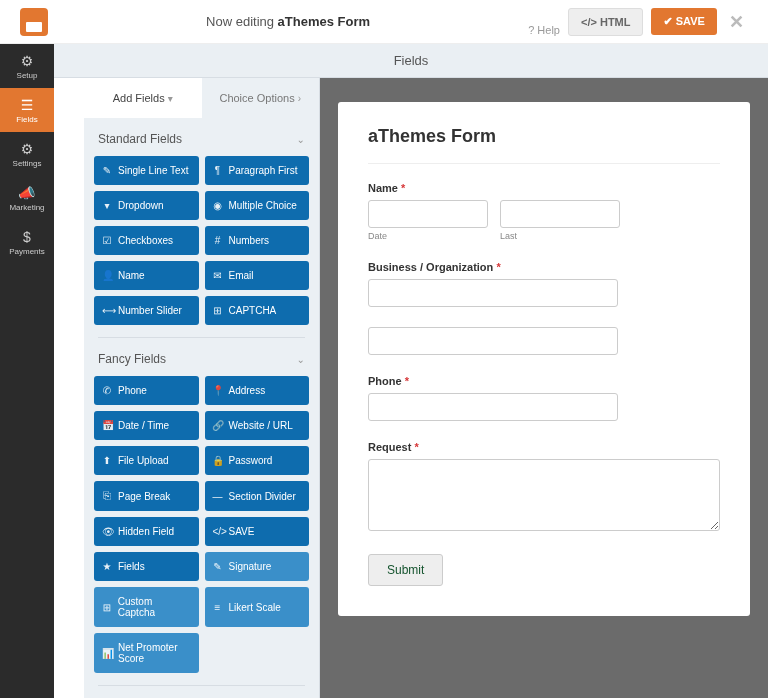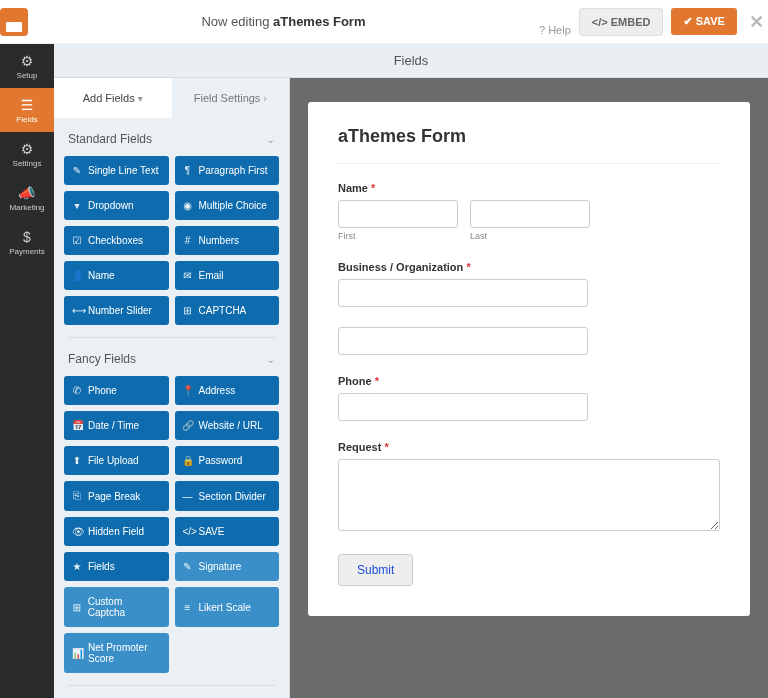--- a/index.html
+++ b/index.html
@@ -1,34 +1,34 @@
 <!DOCTYPE html>
 <html><head>
 <meta charset="utf-8">
 <style>
 * { box-sizing: border-box; margin: 0; padding: 0; }
 body { font-family: -apple-system, "Segoe UI", Arial, sans-serif; background: #fff; width: 768px; height: 698px; overflow: hidden; font-size: 12px; color: #333; }
-.topbar { height: 44px; display: flex; align-items: center; padding: 0 0; border-bottom: 1px solid #eee; }
+.topbar { height: 44px; display: flex; align-items: center; padding: 0 20px; border-bottom: 1px solid #eee; }
 .logo { width: 28px; height: 28px; border-radius: 4px; background: #e27730; position: relative; }
 .logo::after { content: ""; position: absolute; left: 6px; top: 14px; width: 16px; height: 10px; background: #fff; border-radius: 1px; }
 .title-area { flex: 1; text-align: center; font-size: 13px; color: #555; }
 .title-area .formname { font-weight: 600; color: #333; }
 .top-actions { display: flex; align-items: center; gap: 8px; }
 .help { color: #999; font-size: 11px; cursor: pointer; margin-top: 16px; }
 .btn { padding: 7px 12px; border-radius: 3px; font-size: 11px; font-weight: 600; cursor: pointer; border: none; }
 .btn-embed { background: #eee; color: #666; border: 1px solid #ddd; }
 .btn-save { background: #e27730; color: #fff; }
 .close-x { color: #bbb; font-size: 18px; cursor: pointer; padding: 0 4px; font-weight: bold; }
 .subheader { height: 34px; background: #eaeff3; border-bottom: 1px solid #d7dde3; display: flex; align-items: center; justify-content: center; color: #555; font-size: 13px; margin-left: 54px; }
 .main { display: flex; height: calc(698px - 44px - 34px); }
 .sidebar { width: 54px; background: #2b2b2b; display: flex; flex-direction: column; position: absolute; top: 44px; left: 0; height: calc(698px - 44px); }
 .side-item { height: 44px; color: #ccc; display: flex; flex-direction: column; align-items: center; justify-content: center; font-size: 8px; cursor: pointer; gap: 2px; }
 .side-item.active { background: #e27730; color: #fff; }
 .side-item .icn { font-size: 14px; }
-.panel { width: 236px; background: #ebf0f4; border-right: 1px solid #d7dde3; overflow-y: auto; margin-left: 54px; }
+.panel { width: 236px; background: #ebf0f4; border-right: 1px solid #d7dde3; overflow-y: auto; margin-left: 84px; }
 .tabs { display: flex; height: 40px; }
 .tab { flex: 1; display: flex; align-items: center; justify-content: center; font-size: 11px; color: #777; cursor: pointer; }
 .tab.active { background: #fff; color: #444; }
 .section-header { padding: 14px 14px 10px; font-size: 12px; color: #555; display: flex; justify-content: space-between; align-items: center; cursor: pointer; gap: 14px; }
 .chev { color: #999; font-size: 10px; }
 .field-grid { display: flex; flex-wrap: wrap; gap: 6px; padding: 0 10px 12px; }
 .field-btn { width: calc(50% - 3px); background: #0e6cae; color: #fff; border: none; border-radius: 3px; padding: 9px 8px; font-size: 10px; text-align: left; cursor: pointer; display: flex; align-items: center; gap: 6px; }
 .field-btn.alt { background: #3a8fc9; }
 .field-btn .fi { font-size: 10px; opacity: 0.9; width: 10px; text-align: center; }
 .divider { border-top: 1px solid #d7dde3; margin: 0 14px; }
@@ -37,35 +37,35 @@
 .form-title { font-size: 18px; font-weight: 600; color: #333; padding-bottom: 16px; border-bottom: 1px solid #eee; margin-bottom: 18px; }
 .field-row { margin-bottom: 20px; }
 .field-label { font-size: 11px; color: #333; margin-bottom: 6px; display: block; font-weight: 600; }
 .req { color: #d63638; }
 .inp { width: 100%; border: 1px solid #ccc; border-radius: 3px; padding: 6px; font-size: 12px; background: #fff; }
 .inp.sm { width: 120px; }
 .name-pair { display: flex; gap: 12px; }
 .name-col { flex: 0 0 120px; }
 .sublabel { font-size: 9px; color: #888; margin-top: 3px; display: block; }
 .ta { width: 100%; height: 72px; border: 1px solid #ccc; border-radius: 3px; padding: 6px; font-size: 12px; resize: vertical; }
-.submit { background: #eee; border: 1px solid #ccc; border-radius: 3px; padding: 8px 18px; font-size: 12px; cursor: pointer; color: #1d4ed8; }
+.submit { background: #eee; border: 1px solid #ccc; border-radius: 3px; padding: 8px 18px; font-size: 12px; cursor: pointer; color: #14532d; }
 .panel::-webkit-scrollbar, .canvas::-webkit-scrollbar { width: 8px; }
 .panel::-webkit-scrollbar-thumb, .canvas::-webkit-scrollbar-thumb { background: #bbb; border-radius: 4px; }
 </style>
 </head>
 <body>
 
 <div class="topbar">
   <div class="logo"></div>
   <div class="title-area">
     <span>Now editing</span> <span class="formname">aThemes Form</span>
   </div>
   <div class="top-actions">
     <span class="help">? <span>Help</span></span>
-    <button class="btn btn-embed">&lt;/&gt; <span>EMBED</span></button>
+    <button class="btn btn-embed">&lt;/&gt; <span>HTML</span></button>
     <button class="btn btn-save">✔ <span>SAVE</span></button>
     <span class="close-x">✕</span>
   </div>
 </div>
 
 <div class="sidebar">
   <div class="side-item">
       <span class="icn">⚙</span>
       <span>Setup</span>
     </div>
@@ -88,21 +88,21 @@
 </div>
 
 <div class="subheader">
     <span>Fields</span>
   </div>
 
 <div class="main">
   <div class="panel">
     <div class="tabs">
       <div class="tab active"><span>Add Fields</span>&nbsp;<span class="chev">▾</span></div>
-      <div class="tab"><span>Field Settings</span>&nbsp;<span class="chev">›</span></div>
+      <div class="tab"><span>Choice Options</span>&nbsp;<span class="chev">›</span></div>
     </div>
 
     <div class="section-header">
         <span>Standard Fields</span>
         <span class="chev">⌄</span>
       </div>
     <div class="field-grid" id="grid-standard">
         <button class="field-btn">
           <span class="fi">✎</span>
           <span>Single Line Text</span>
@@ -220,21 +220,21 @@
 
   <div class="canvas">
     <div class="form-card">
       <div class="form-title">aThemes Form</div>
 
       <div class="field-row">
         <label class="field-label"><span>Name</span> <span class="req">*</span></label>
         <div class="name-pair">
           <div class="name-col">
             <input class="inp sm" style="">
-            <span class="sublabel">First</span>
+            <span class="sublabel">Date</span>
           </div>
           <div class="name-col">
             <input class="inp sm" style="">
             <span class="sublabel">Last</span>
           </div>
         </div>
       </div>
 
       <div class="field-row">
         <label class="field-label"><span>Business / Organization</span> <span class="req">*</span></label>

